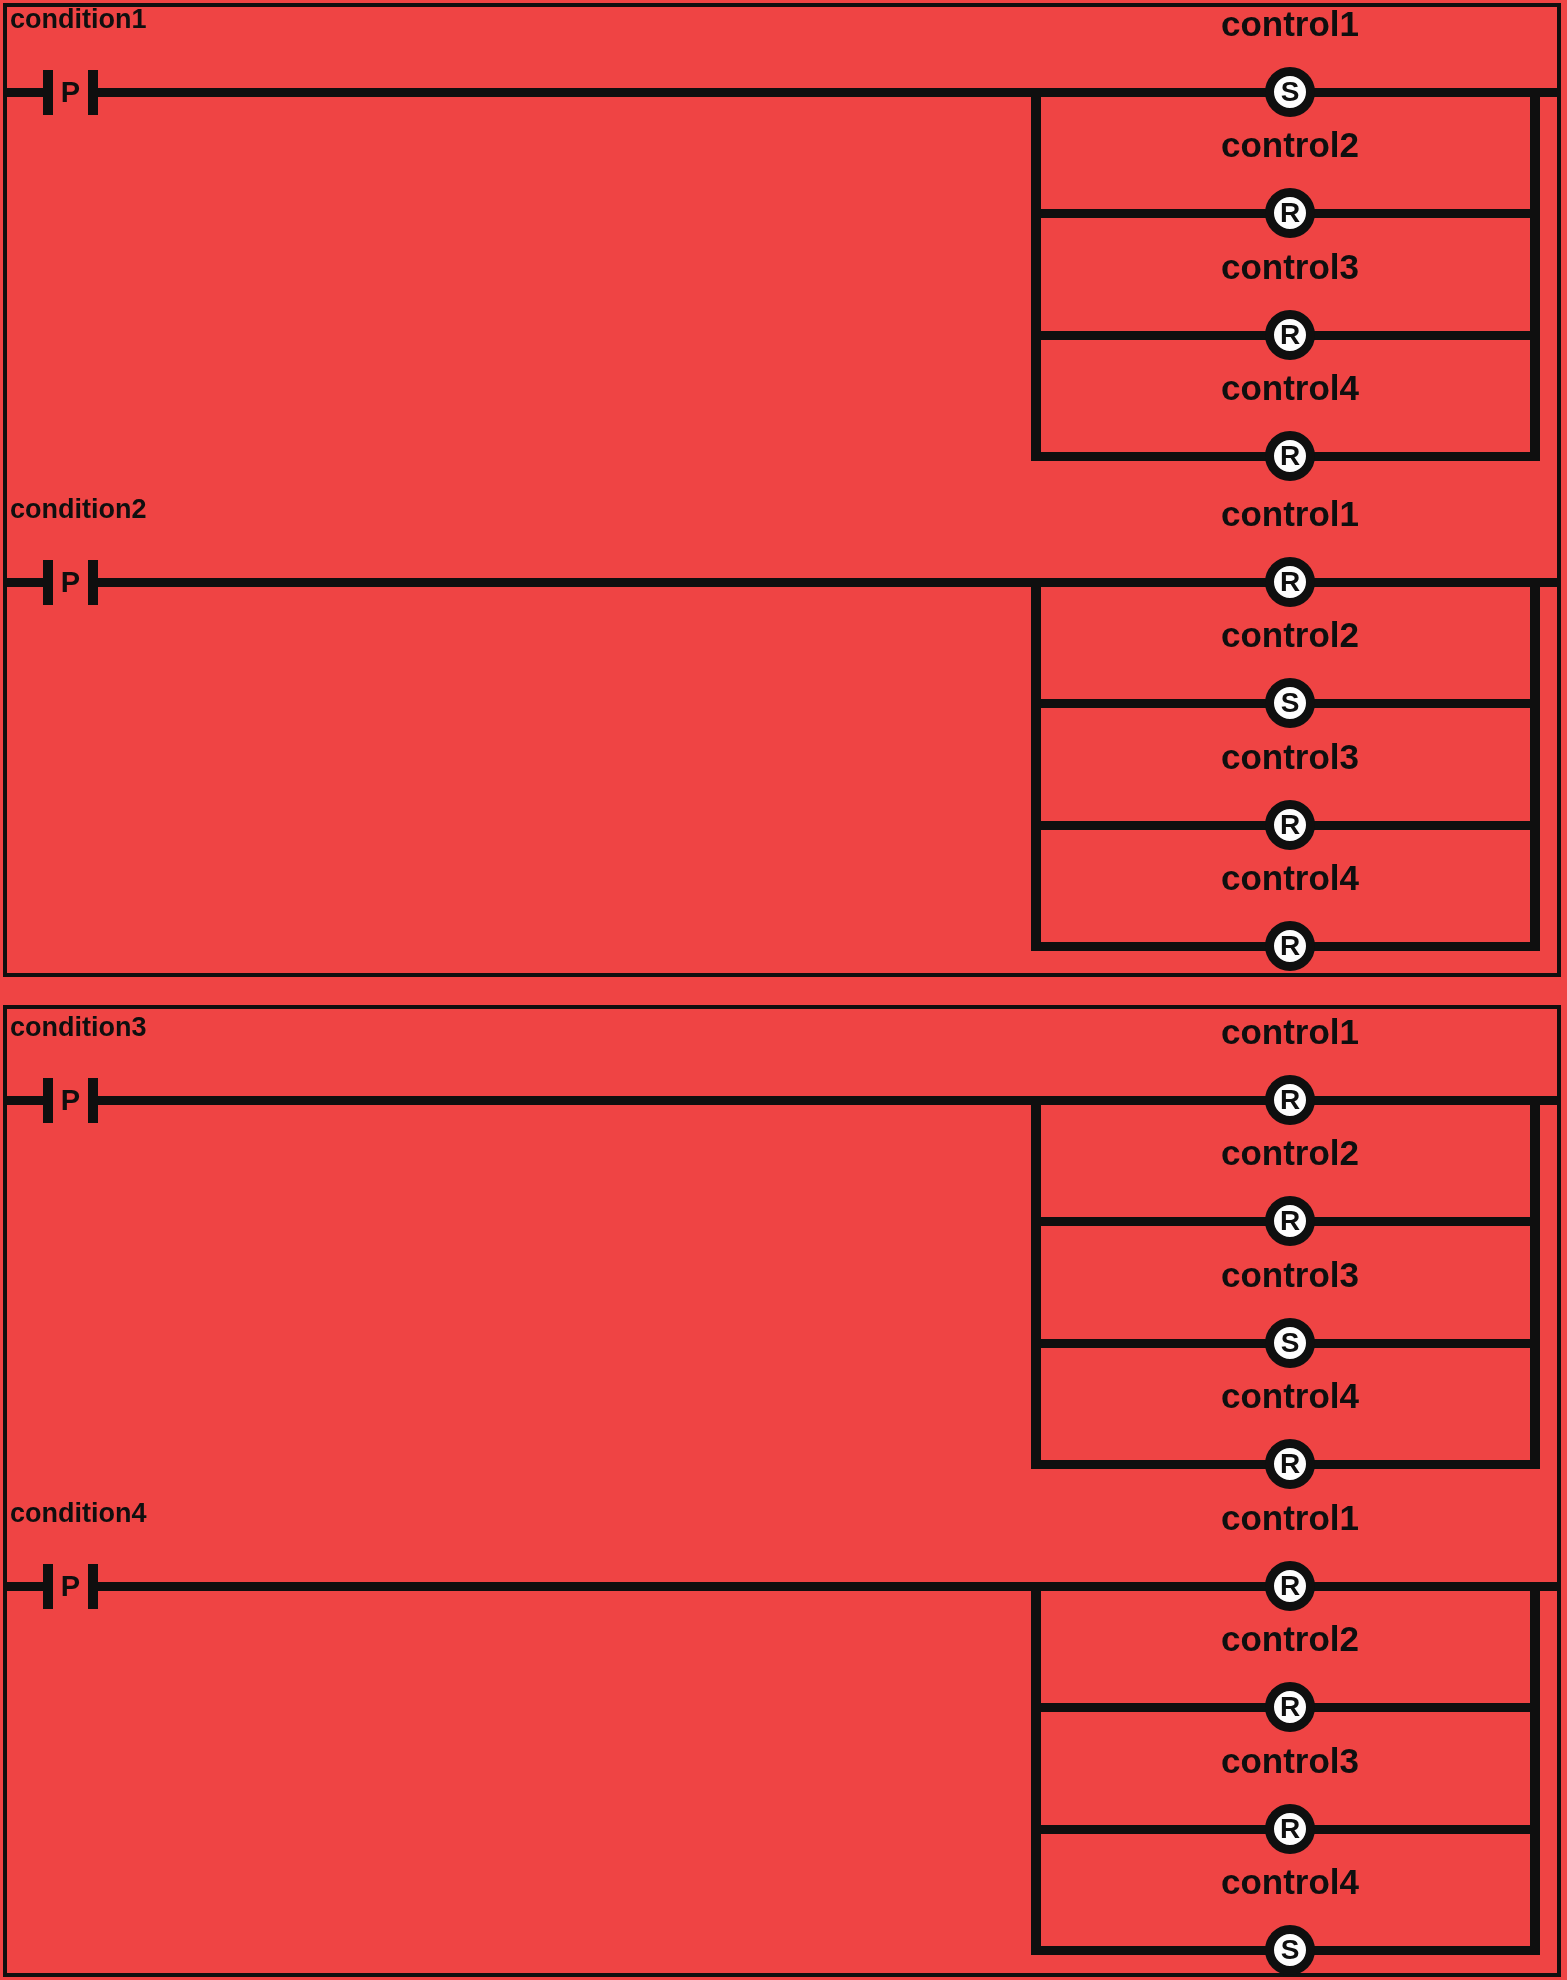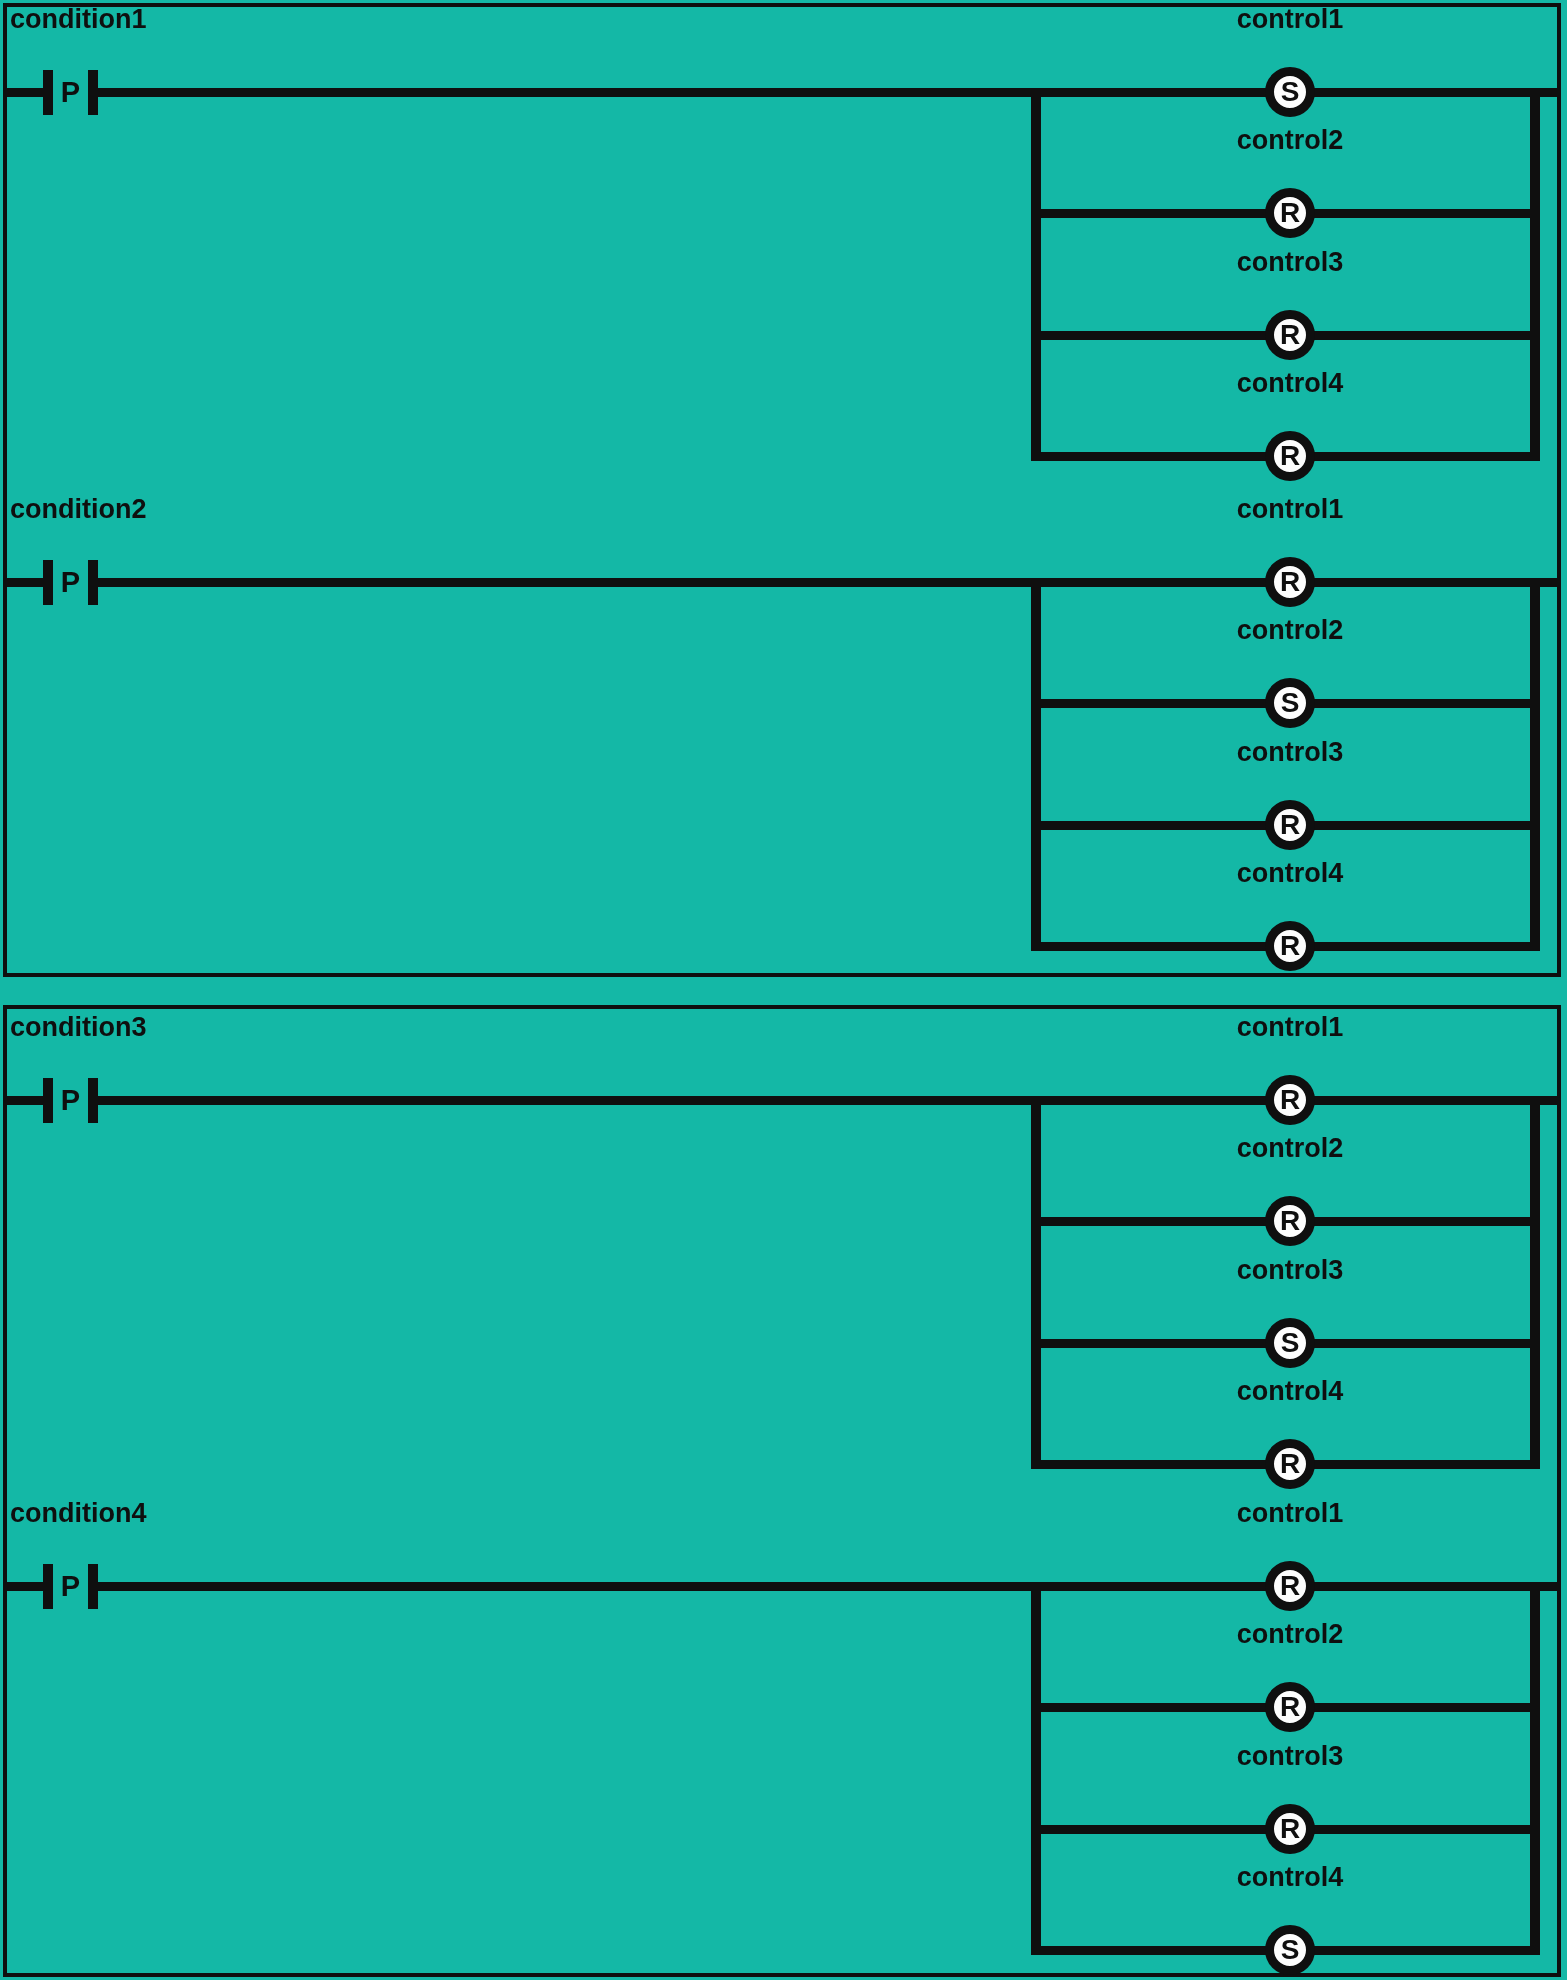--- a/index.html
+++ b/index.html
@@ -1,18 +1,18 @@
 <!DOCTYPE html>
 <html><head>
 <meta charset="utf-8">
 <style>
   html,body{margin:0;padding:0;}
   .stage{
     position:relative;width:1567px;height:1980px;
-    background:#14b8a6;overflow:hidden;
+    background:#ef4444;overflow:hidden;
     font-family:"Liberation Sans",sans-serif;color:#0f0f0f;
   }
   .frame{position:absolute;box-sizing:border-box;border:4px solid #0f0f0f;background:transparent;}
   #frame1{left:3px;top:3px;width:1558px;height:974px;}
   #frame2{left:3px;top:1005px;width:1558px;height:972px;}
 
   .rung{position:absolute;left:0;top:0;width:0;height:0;}
   .rung > *{position:absolute;}
 
   .wire{background:#0f0f0f;}
@@ -44,21 +44,21 @@
   .co2{top:calc(var(--m) + 218px);}
   .co3{top:calc(var(--m) + 339px);}
   .cletter{font-size:28px;font-weight:700;line-height:1;}
 
   .cond{
     left:10px;top:calc(var(--m) - 86px);
     font-size:27px;font-weight:700;line-height:1;white-space:nowrap;
   }
   .clabel{
     left:1140px;width:300px;text-align:center;
-    font-size:27px;font-weight:700;line-height:1;white-space:nowrap;
+    font-size:35px;font-weight:700;line-height:1;white-space:nowrap;
   }
   .cl0{top:calc(var(--m) - 86px);}
   .cl1{top:calc(var(--m) + 35px);text-align:center;}
   .cl2{top:calc(var(--m) + 157px);}
   .cl3{top:calc(var(--m) + 278px);}
 </style>
 </head>
 <body>
 
 <div class="stage">

